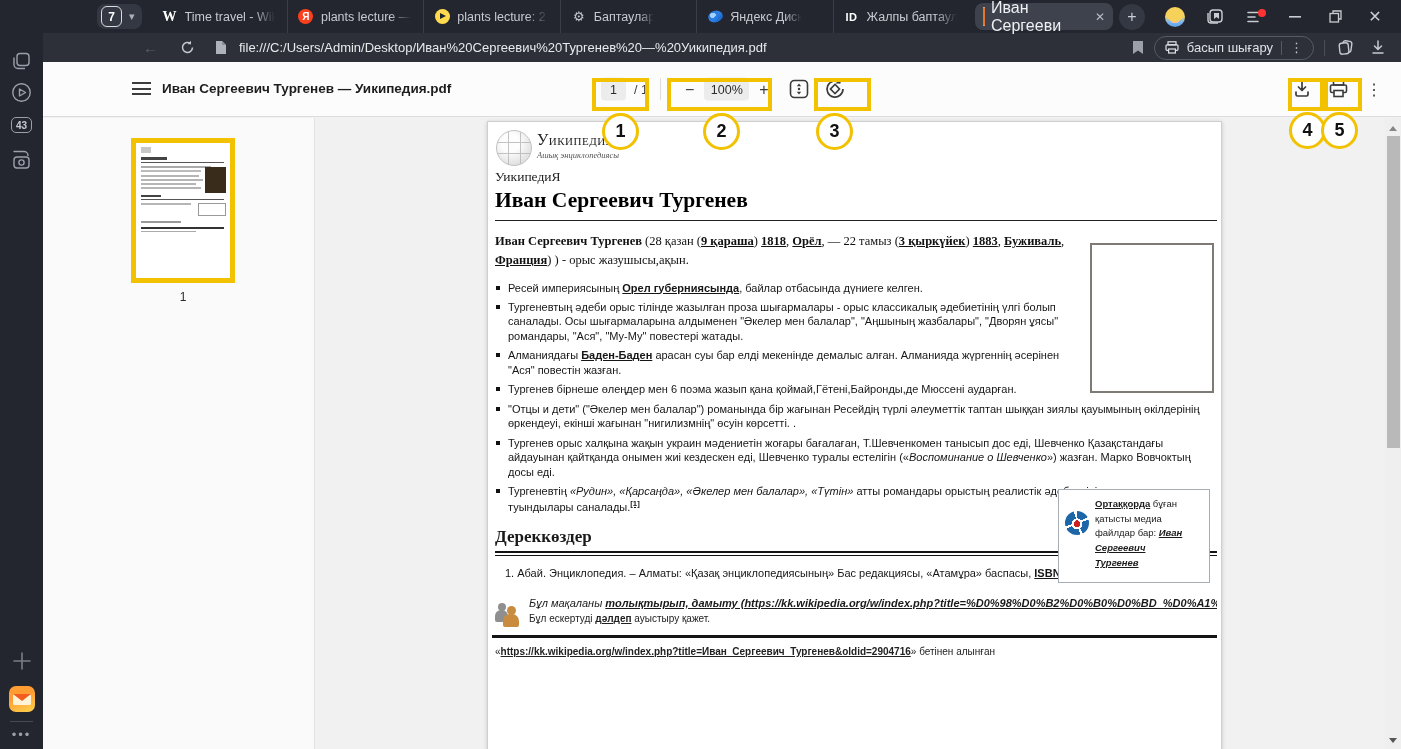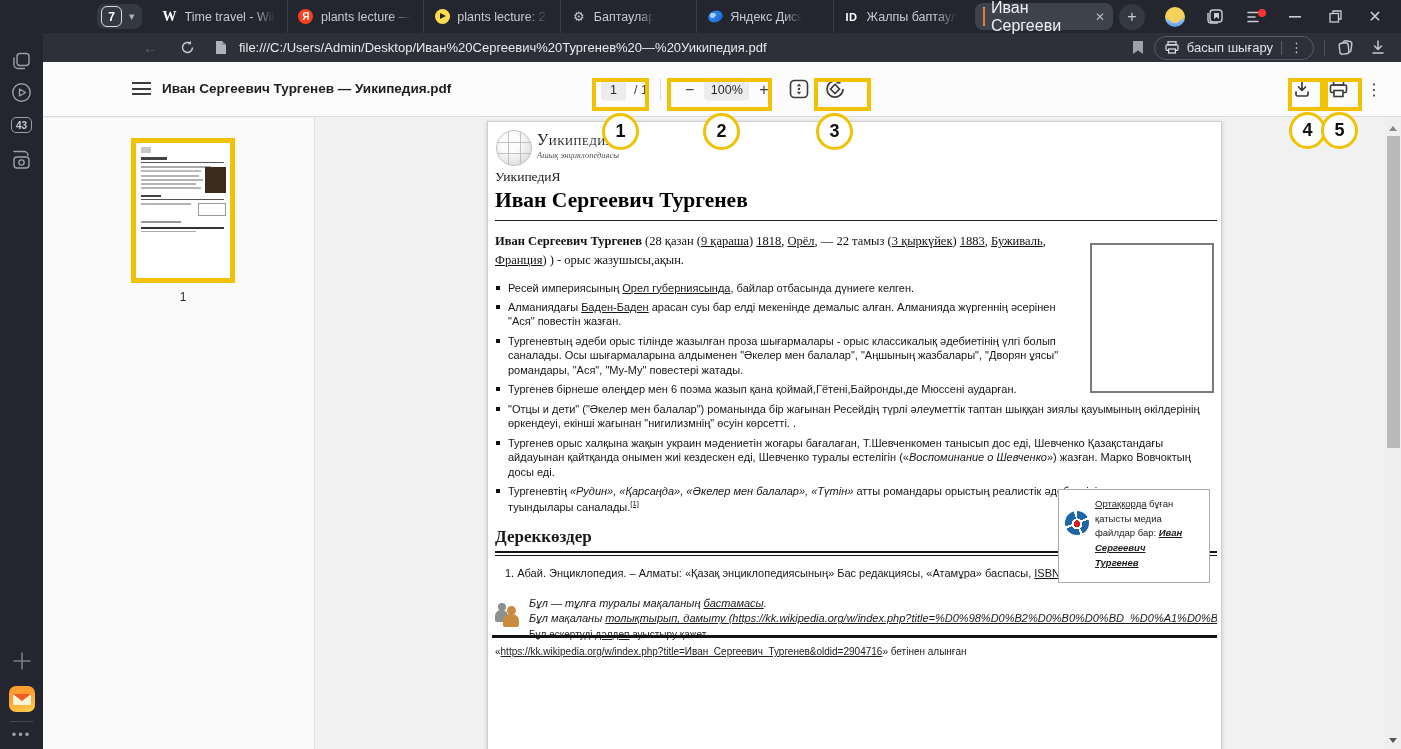--- a/index.html
+++ b/index.html
@@ -131,21 +131,21 @@
   .stub-icon .p2 { position:absolute; left:8px; top:7px; width:16px; height:22px; }
   .stub-icon .p2::before { content:""; position:absolute; left:4px; top:0; width:9px; height:9px; border-radius:50%; background:#c98c3f; }
   .stub-icon .p2::after { content:""; position:absolute; left:0; top:8px; width:16px; height:13px; border-radius:7px 7px 2px 2px; background:#c98c3f; }
   .stub-lines { min-width:0; }
   .stub-lines .l1 { font-size:11px; line-height:1.4; }
   .stub-lines .l2 { font-size:11px; line-height:1.4; white-space:nowrap; overflow:hidden; }
   .stub-lines .l3 { font-size:10px; line-height:1.5; color:#222; }
   .thickrule { position:absolute; left:4px; right:4px; top:513px; height:2.5px; background:#141414; }
   .pagefooter { position:absolute; left:7px; top:524px; font-size:10px; color:#222; }
 
-  .u { text-decoration:underline; }
+  .u { text-decoration:underline;font-weight:bold; }
   .i { font-style:italic; }
   .b { font-weight:700; }
   sup { font-size:.7em; }
 
   
   .ann-rect { position:absolute; border:4px solid #f2c100; z-index:60; }
   .ann-circle { position:absolute; width:37px; height:37px; border-radius:50%; background:#fff; border:3.5px solid #f2c100; z-index:61; display:flex; align-items:center; justify-content:center; font-size:18px; font-weight:700; color:#111; }
 
   svg { display:block; }
 </style>
@@ -407,22 +407,22 @@
           </div>
 
           <div class="site-line">УикипедиЯ</div>
           <h1 class="h1">Иван Сергеевич Тургенев</h1>
 
           <div class="article-body">
             <div class="portrait"></div>
             <p class="intro"><span class="b">Иван Сергеевич Тургенев</span><span> (28 қазан (</span><span class="u">9 қараша</span><span>) </span><span class="u">1818</span><span>, </span><span class="u">Орёл</span><span>, — 22 тамыз (</span><span class="u">3 қыркүйек</span><span>) </span><span class="u">1883</span><span>, </span><span class="u">Буживаль</span><span>, </span><span class="u">Франция</span><span>) ) - орыс жазушысы,ақын.</span></p>
             <ul class="bullets">
               <li><span>Ресей империясының </span><span class="u">Орел губерниясында</span><span>, байлар отбасында дүниеге келген.</span></li>
+              <li><span>Тургеневтың әдеби орыс тілінде жазылған проза шығармалары - орыс классикалық әдебиетінің үлгі болып саналады. Осы шығармаларына алдыменен "Әкелер мен балалар", "Аңшының жазбалары", "Дворян ұясы" романдары, "Ася", "Му-Му" повестері жатады.</span></li>
               <li><span>Алманиядағы </span><span class="u">Баден-Баден</span><span> арасан суы бар елді мекенінде демалыс алған. Алманияда жүргеннің әсерінен "Ася" повестін жазған.</span></li>
-              <li><span>Тургеневтың әдеби орыс тілінде жазылған проза шығармалары - орыс классикалық әдебиетінің үлгі болып саналады. Осы шығармаларына алдыменен "Әкелер мен балалар", "Аңшының жазбалары", "Дворян ұясы" романдары, "Ася", "Му-Му" повестері жатады.</span></li>
               <li><span>Тургенев бірнеше өлеңдер мен 6 поэма жазып қана қоймай,Гётені,Байронды,де Мюссені аударған.</span></li>
               <li><span>"Отцы и дети" ("Әкелер мен балалар") романында бір жағынан Ресейдің түрлі әлеуметтік таптан шыққан зиялы қауымының өкілдерінің өркендеуі, екінші жағынан "нигилизмнің" өсуін көрсетті. .</span></li>
               <li><span>Тургенев орыс халқына жақын украин мәдениетін жоғары бағалаған, Т.Шевченкомен танысып дос еді, Шевченко Қазақстандағы айдауынан қайтқанда онымен жиі кездескен еді, Шевченко туралы естелігін («</span><span class="i">Воспоминание о Шевченко</span><span>») жазған. Марко Вовчоктың досы еді.</span></li>
               <li><span>Тургеневтің </span><span class="i">«Рудин», «Қарсаңда», «Әкелер мен балалар», «Түтін»</span><span> атты романдары орыстың реалистік әдебиетінің таңдаулы туындылары саналады.</span><sup class="u">[1]</sup></li>
             </ul>
             <h2 class="h2">Дереккөздер</h2>
             <div class="h2rule"></div>
             <p class="reference"><span>1. Абай. Энциклопедия. – Алматы: «Қазақ энциклопедиясының» Бас редакциясы, «Атамұра» баспасы, </span><span class="u">ISBN 5-7667-2949-9</span></p>
           </div>
 
@@ -430,21 +430,20 @@
             <span class="commons-logo"></span>
             <span class="commons-text"><span class="u">Ортаққорда</span><span> бұған қатысты медиа файлдар бар: </span><span class="u i b">Иван Сергеевич Тургенев</span></span>
           </div>
 
           <div class="stub">
             <span class="stub-icon">
                 <span class="p1"></span>
                 <span class="p2"></span>
               </span>
             <span class="stub-lines">
-              <div class="l1"><span class="i">Бұл — тұлға туралы мақаланың </span><span class="u i">бастамасы</span><span class="i">.</span></div>
               <div class="l2"><span class="i">Бұл мақаланы </span><span class="u i">толықтырып, дамыту (https://kk.wikipedia.org/w/index.php?title=%D0%98%D0%B2%D0%B0%D0%BD_%D0%A1%D0%B5%D1%80%D0%B3%D0%B5%D0%B5%D0%B2%D0%B8%D1%87_%D0%A2%D1%83%D1%80%D0%B3%D0%B5%D0%BD%D0%B5%D0%B2</span></div>
               <div class="l3"><span>Бұл ескертуді </span><span class="u">дәлдеп</span><span> ауыстыру қажет.</span></div>
             </span>
           </div>
 
           <div class="thickrule"></div>
           <div class="pagefooter"><span>«</span><span class="u">https://kk.wikipedia.org/w/index.php?title=Иван_Сергеевич_Тургенев&amp;oldid=2904716</span><span>» бетінен алынған</span></div>
 
         </div>
       </div>

